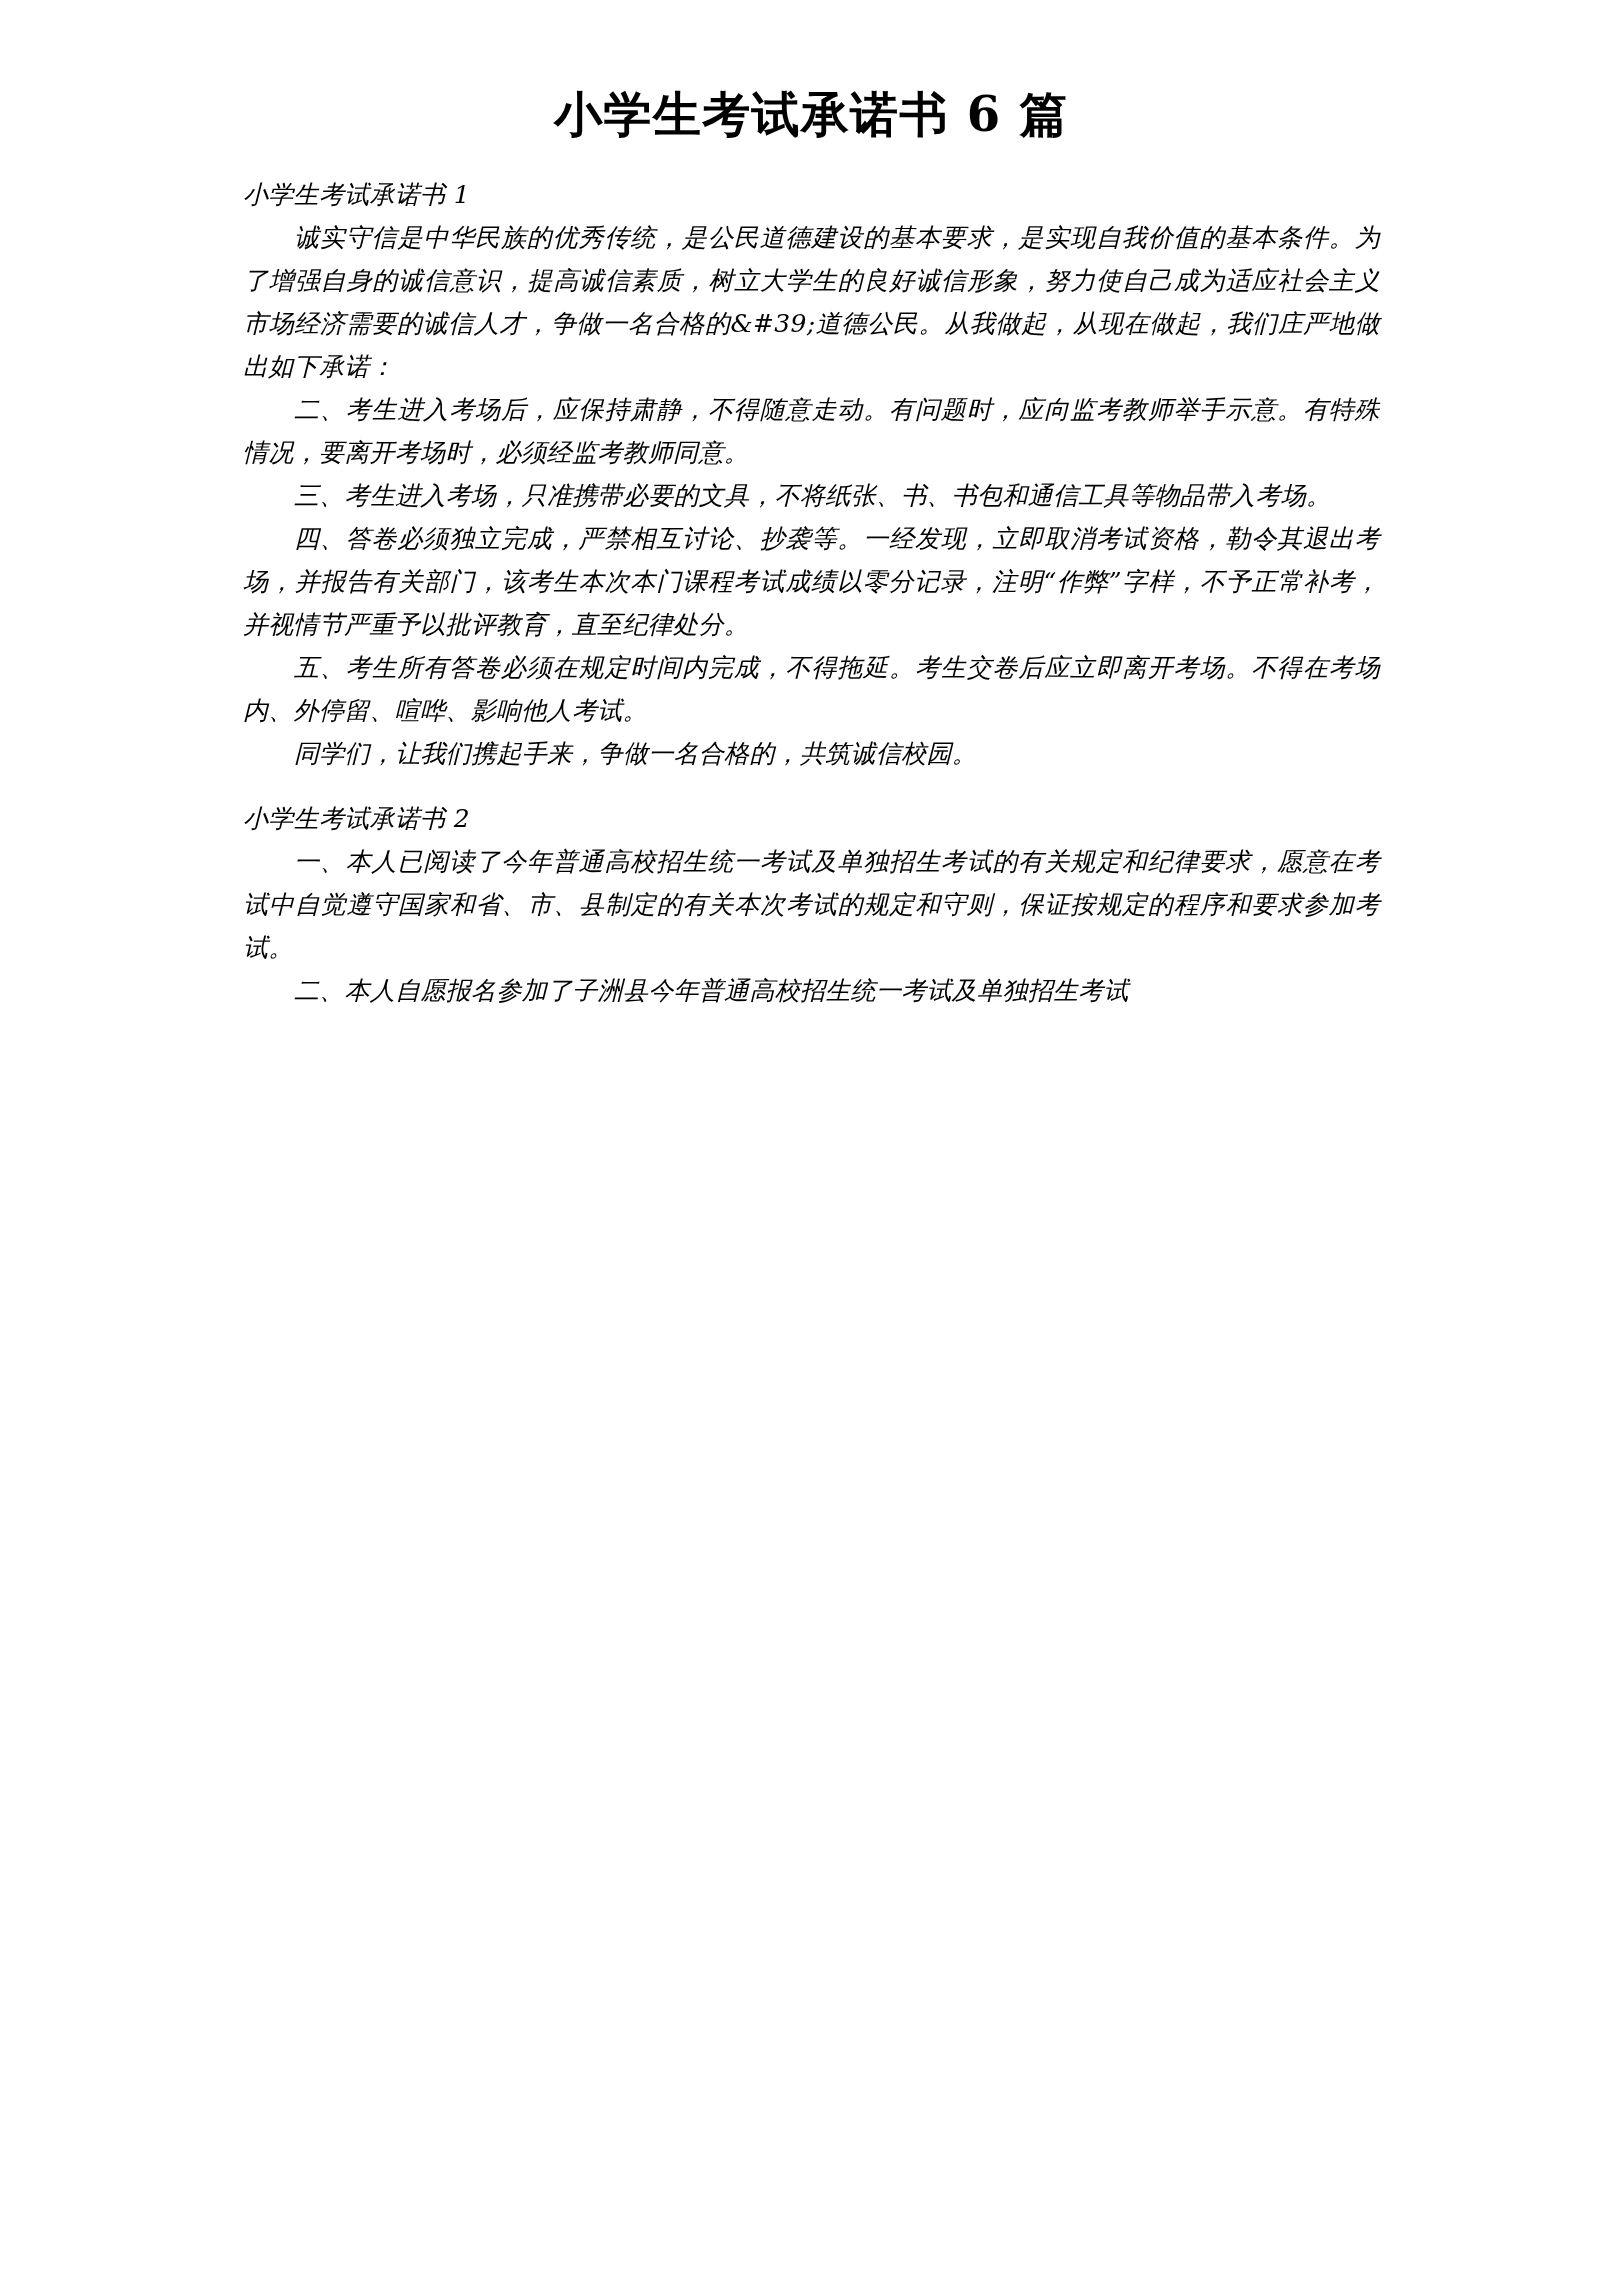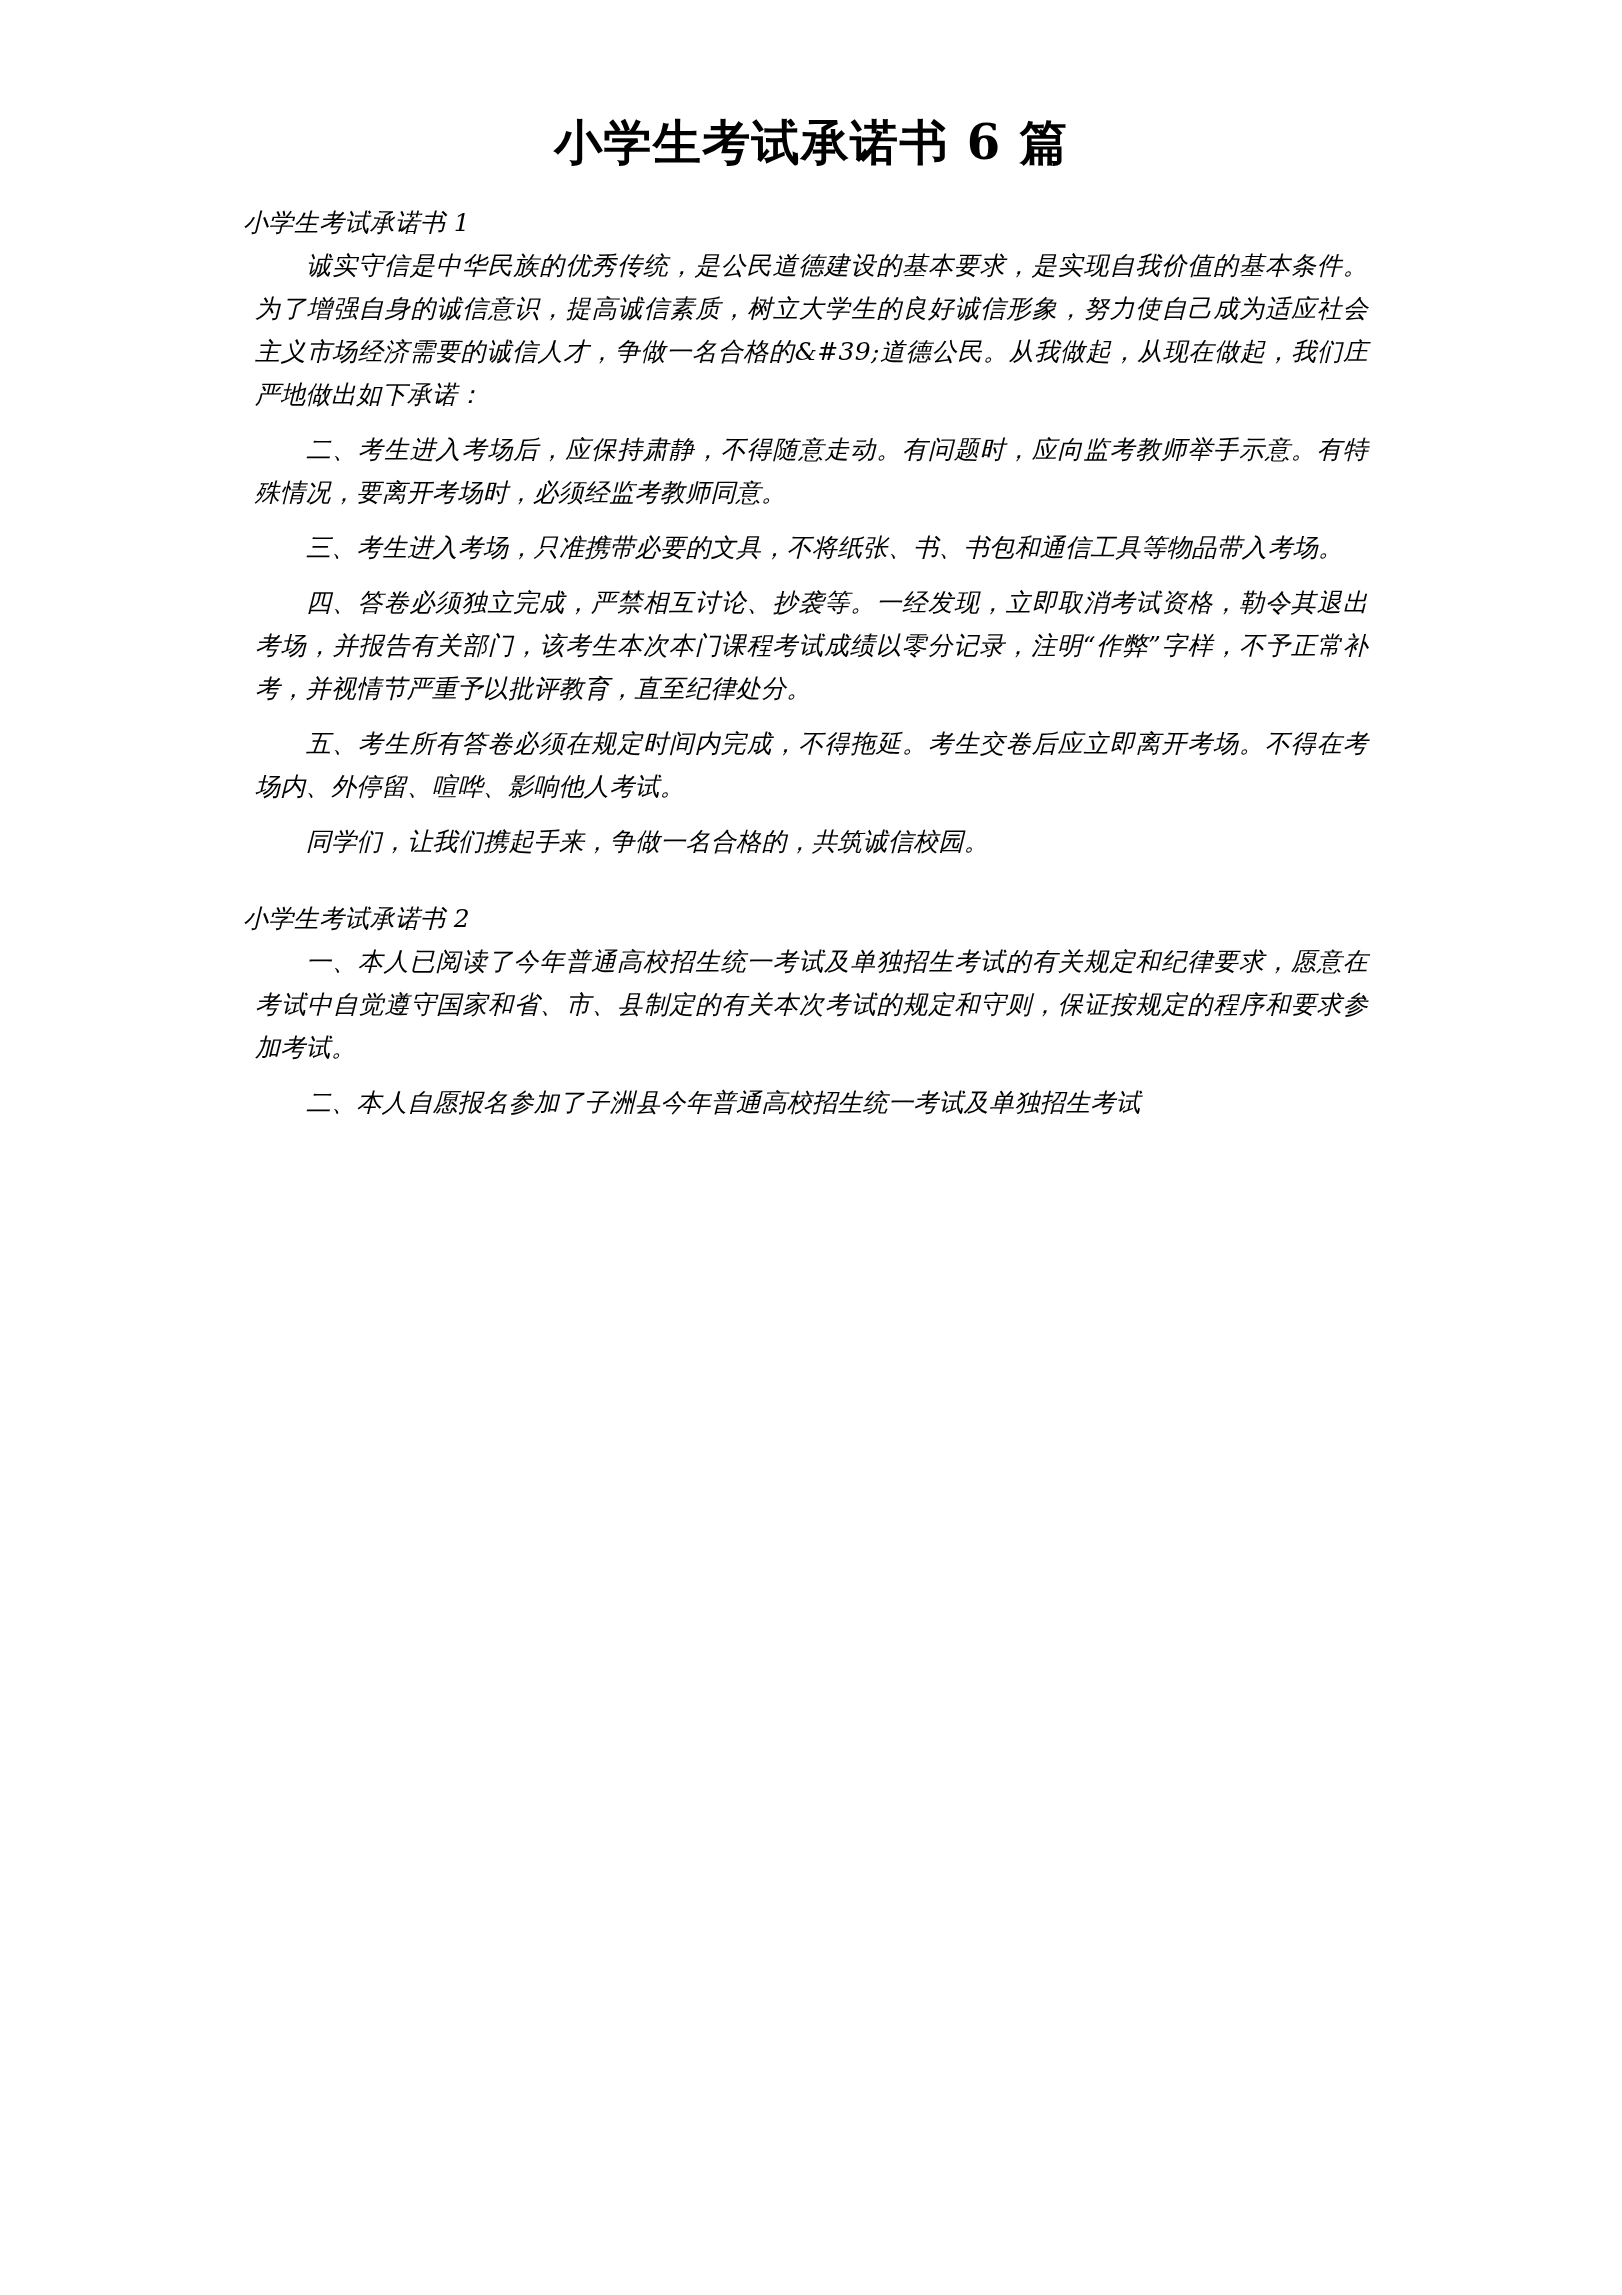--- a/index.html
+++ b/index.html
@@ -22,40 +22,40 @@
     width: 1137px;
   }
   .doc-title {
     font-family: "DejaVu Serif", "Liberation Serif", serif;
     font-weight: bold;
     font-size: 48px;
     line-height: 1.28;
     color: #000000;
     text-align: center;
     margin: 0;
-    padding-top: 112px;
+    padding-top: 84px;
     letter-spacing: 1.3px;
   }
   .section-heading {
     font-family: "DejaVu Serif", "Liberation Serif", serif;
     font-weight: normal;
     font-size: 25px;
     line-height: 43px;
     color: #000000;
     margin: 0;
     padding-top: 22px;
     text-indent: 0;
     letter-spacing: 0.3px;
   }
   .para {
     font-family: "DejaVu Serif", "Liberation Serif", serif;
     font-size: 25px;
     line-height: 43px;
     color: #000000;
-    margin: 12px;
+    margin: 0;
     text-indent: 51px;
     text-align: justify;
     text-justify: inter-character;
     letter-spacing: 0.3px;
     word-break: break-all;
   }
   .para + .para,
   .section-heading + .para {
     margin-top: 0;
   }

